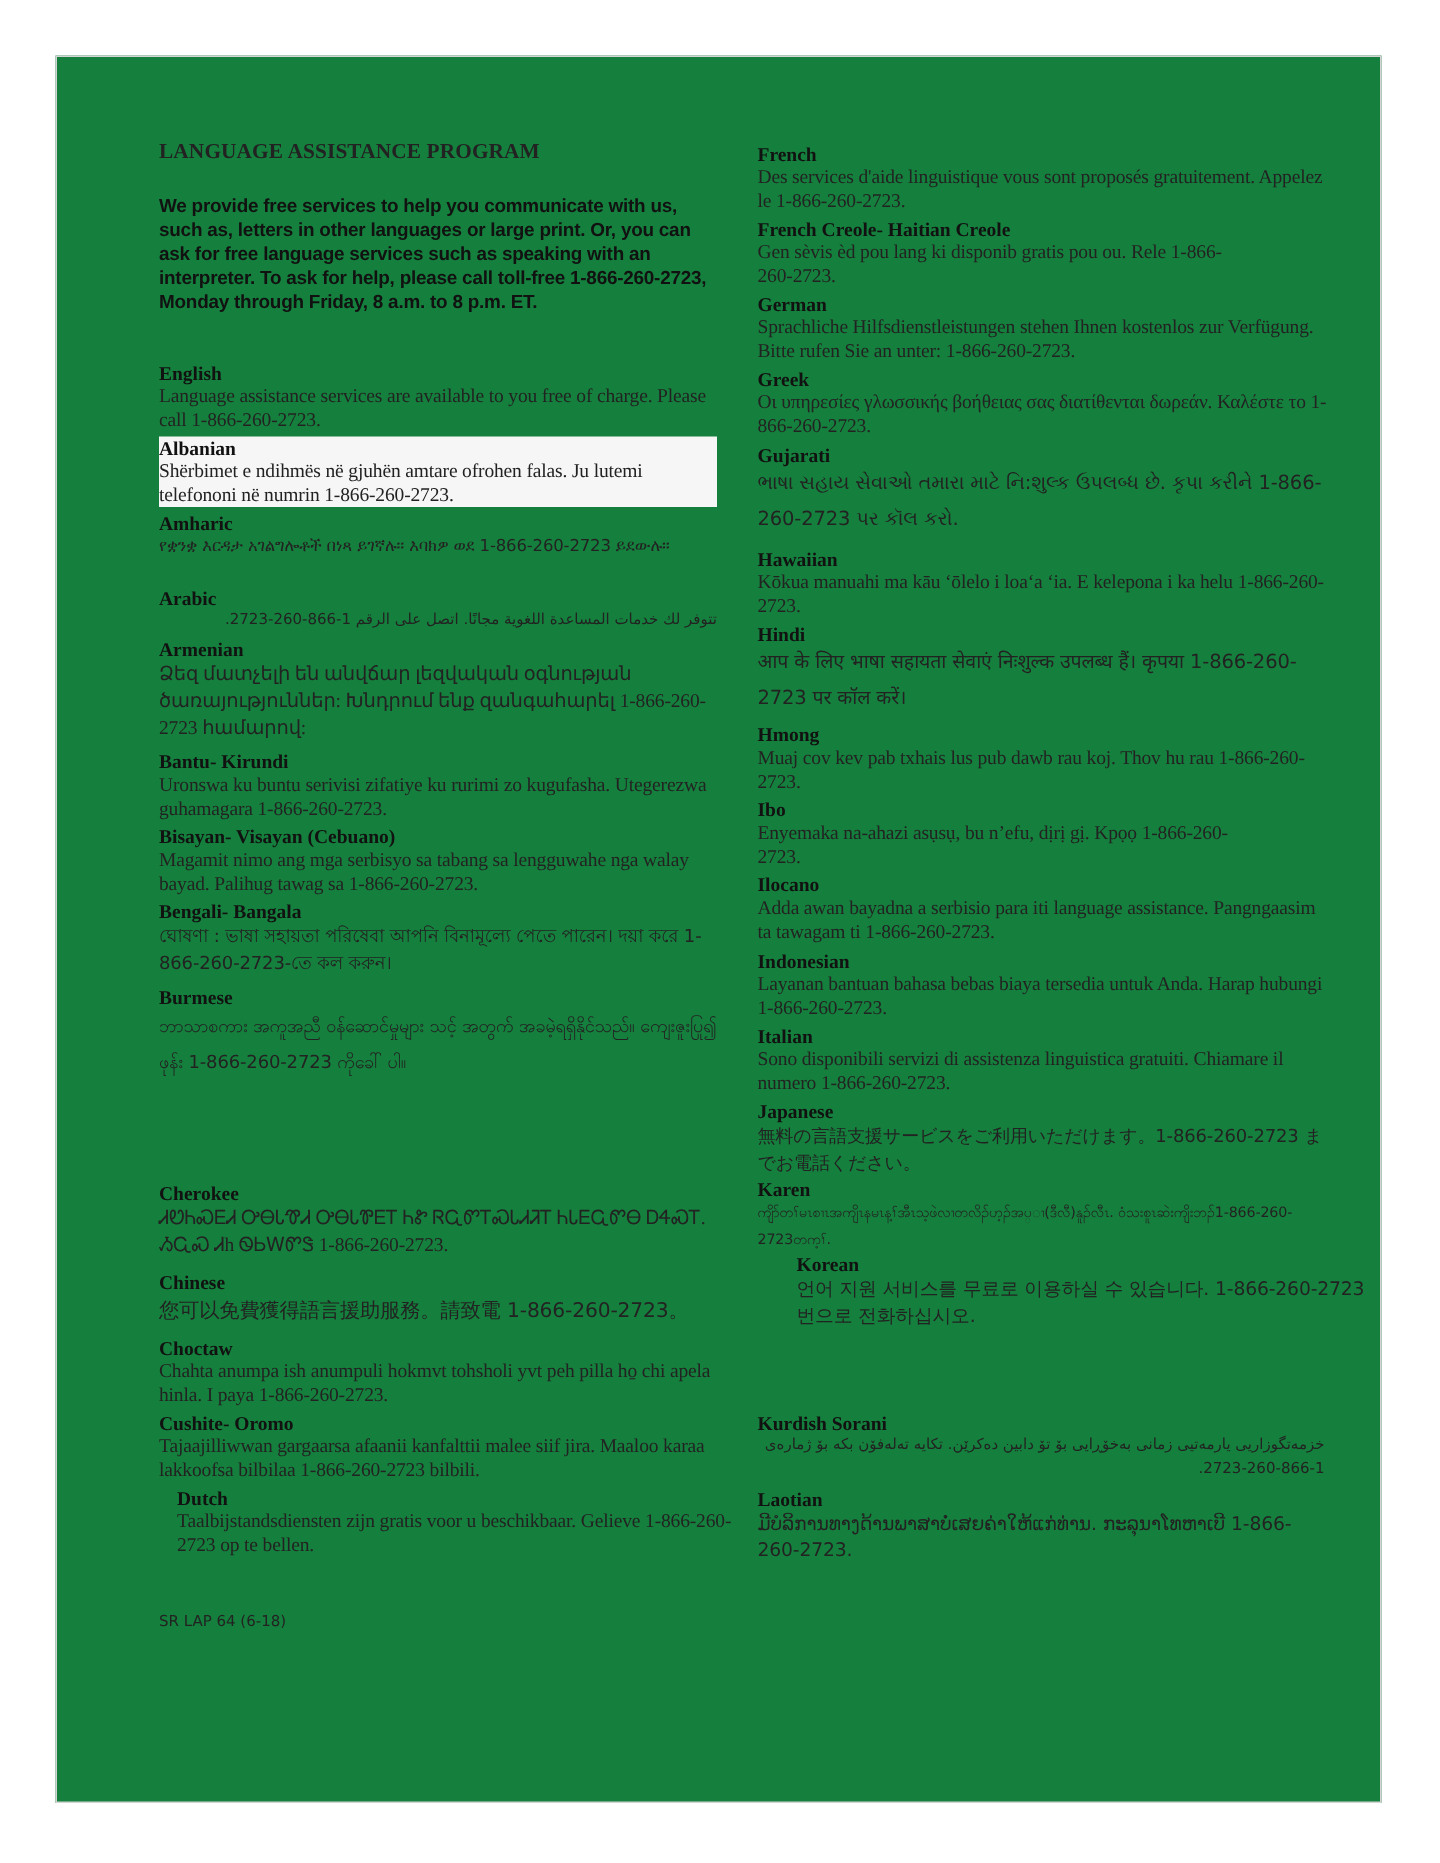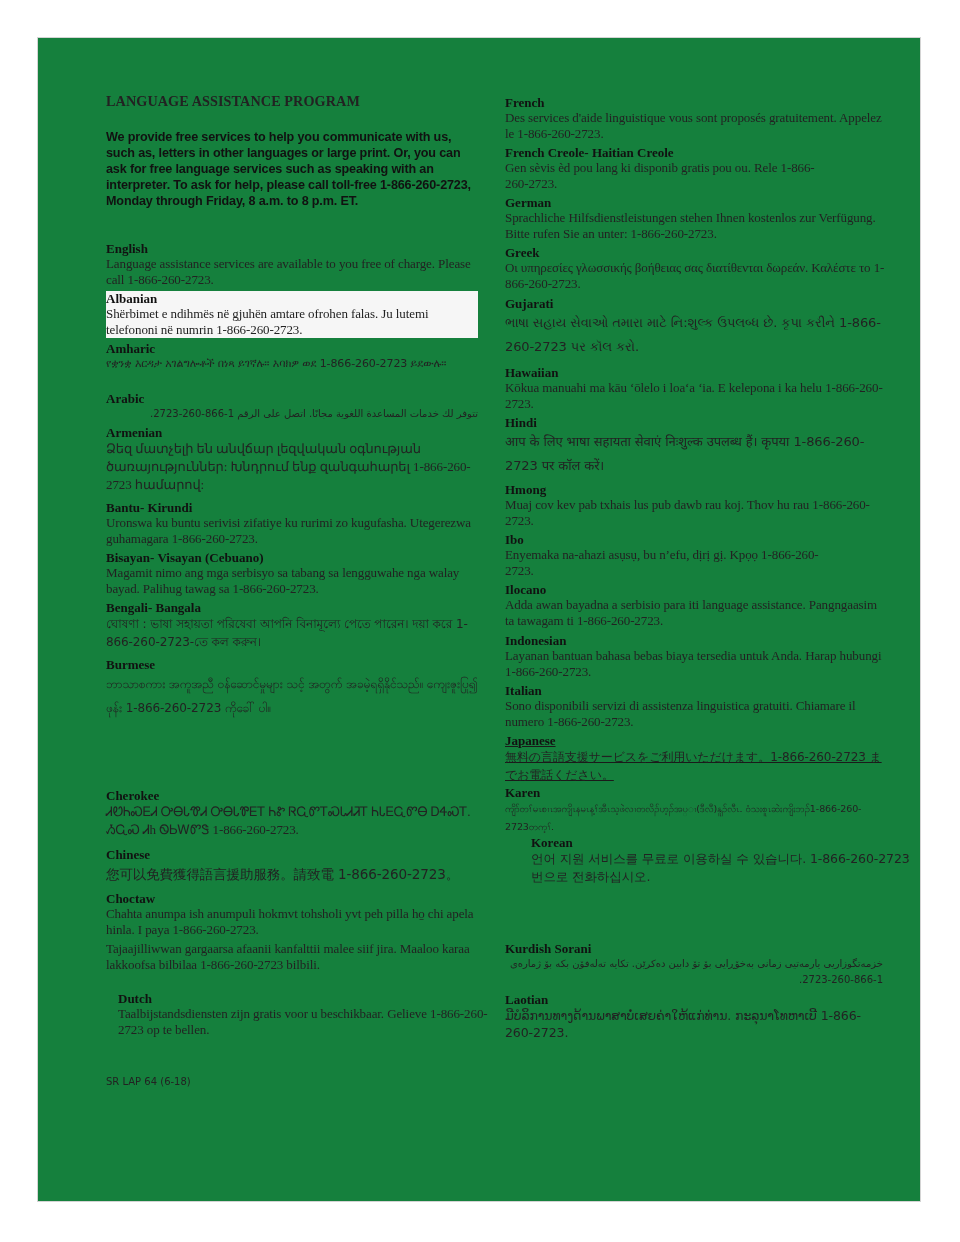--- a/index.html
+++ b/index.html
@@ -66,20 +66,21 @@
   </div>
   <div class="entry" style="left:68px;top:809px;width:372px;">
     <div class="lang">Chinese</div>
     <div class="msg mid" style="font-size:13.5px;line-height:24px;">您可以免費獲得語言援助服務。請致電 1-866-260-2723。</div>
   </div>
   <div class="entry" style="left:68px;top:853px;width:372px;">
     <div class="lang">Choctaw</div>
     <div class="msg">Chahta anumpa ish anumpuli hokmvt tohsholi yvt peh pilla ho̱ chi apela hinla. I paya 1-866-260-2723.</div>
   </div>
   <div class="entry" style="left:68px;top:903px;width:372px;">
+    <div class="lang">Cushite- Oromo</div>
     <div class="msg">Tajaajilliwwan gargaarsa afaanii kanfalttii malee siif jira. Maaloo karaa lakkoofsa bilbilaa 1-866-260-2723 bilbili.</div>
   </div>
   <div class="entry" style="left:80px;top:953px;width:372px;">
     <div class="lang">Dutch</div>
     <div class="msg">Taalbijstandsdiensten zijn gratis voor u beschikbaar. Gelieve 1-866-260-2723 op te bellen.</div>
   </div>
 
   <div class="entry" style="left:467px;top:57px;width:380px;">
     <div class="lang">French</div>
     <div class="msg">Des services d'aide linguistique vous sont proposés gratuitement. Appelez le 1-866-260-2723.</div>
@@ -121,21 +122,21 @@
     <div class="msg">Adda awan bayadna a serbisio para iti language assistance. Pangngaasim ta tawagam ti 1-866-260-2723.</div>
   </div>
   <div class="entry" style="left:467px;top:595px;width:380px;">
     <div class="lang">Indonesian</div>
     <div class="msg">Layanan bantuan bahasa bebas biaya tersedia untuk Anda. Harap hubungi 1-866-260-2723.</div>
   </div>
   <div class="entry" style="left:467px;top:645px;width:380px;">
     <div class="lang">Italian</div>
     <div class="msg">Sono disponibili servizi di assistenza linguistica gratuiti. Chiamare il numero 1-866-260-2723.</div>
   </div>
-  <div class="entry" style="left:467px;top:695px;width:380px;text-decoration:underline;">
+  <div class="entry" style="left:467px;top:695px;width:380px;">
     <div class="lang">Japanese</div>
     <div class="msg mid" style="font-size:12px;">無料の言語支援サービスをご利用いただけます。1-866-260-2723 までお電話ください。</div>
   </div>
   <div class="entry" style="left:467px;top:747px;width:380px;">
     <div class="lang">Karen</div>
     <div class="msg small">ကျိာ်တၢ်မၤစၢၤအကျိၤနမၤန့ၢ်အီၤသ့ဖဲလၢတလိၣ်ဟ့ၣ်အပ္ၢ(ဒီလီ)နူၣ်လီၤ. ဝံသးစူၤဆဲးကျိးဘၣ်1-866-260-2723တက့ၢ်.</div>
   </div>
   <div class="entry" style="left:467px;top:797px;width:380px;margin-left:26px;">
     <div class="lang">Korean</div>
     <div class="msg mid">언어 지원 서비스를 무료로 이용하실 수 있습니다. 1-866-260-2723 번으로 전화하십시오.</div>

